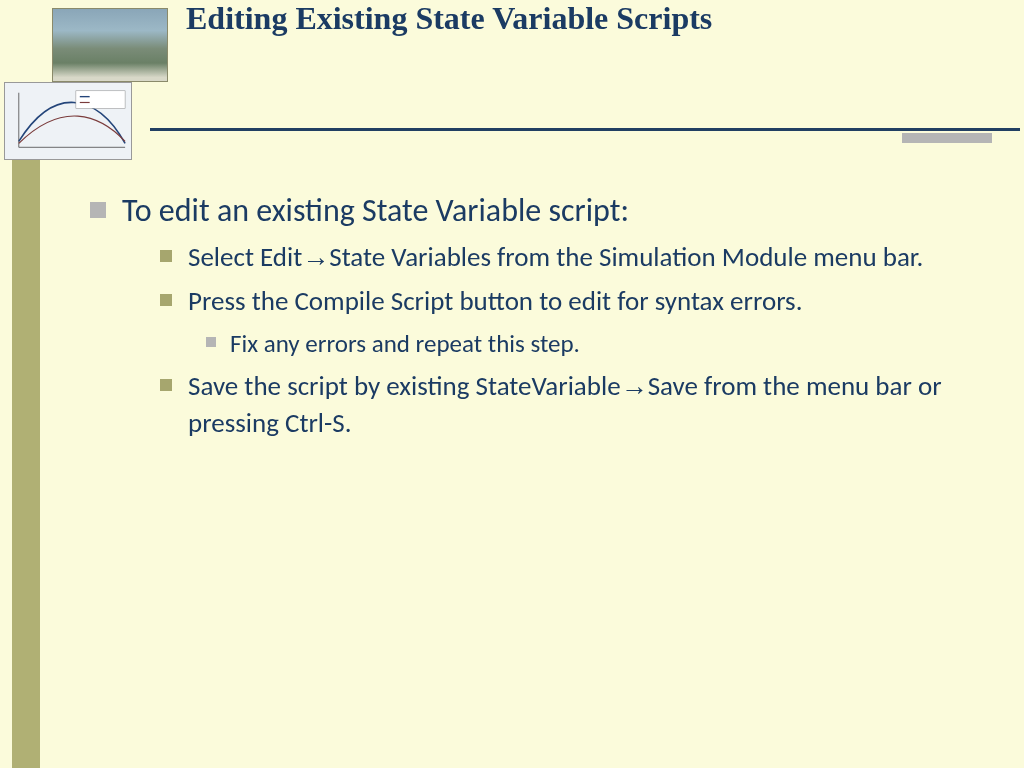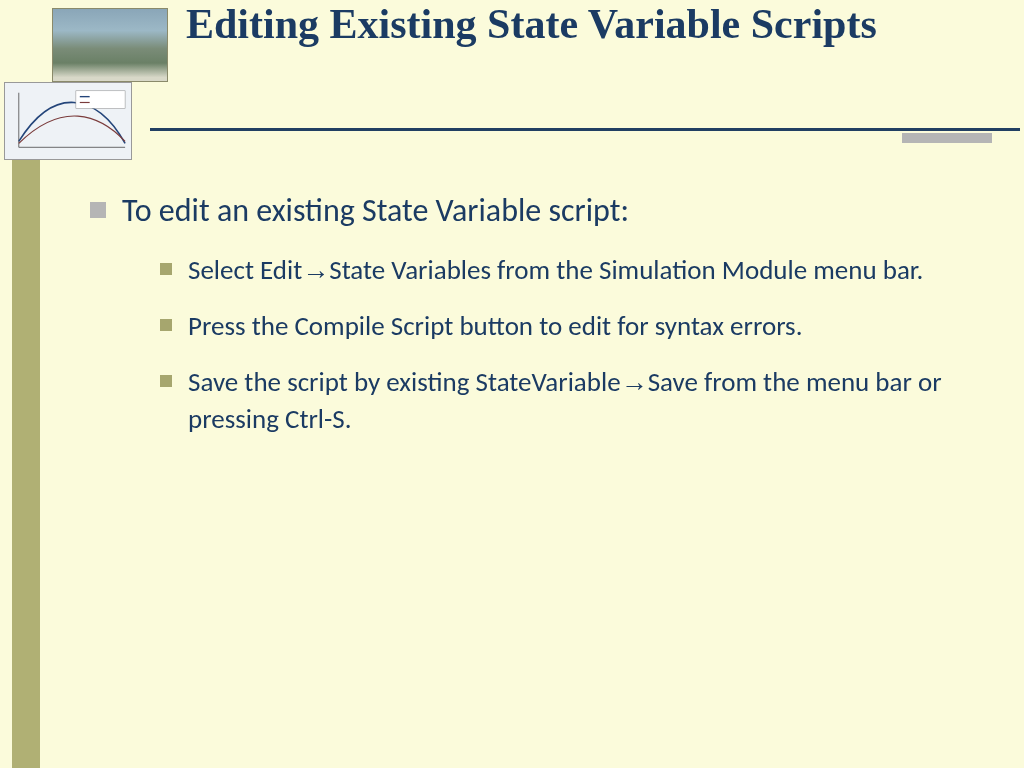--- a/index.html
+++ b/index.html
@@ -42,21 +42,21 @@
   .img-chart svg { width: 100%; height: 100%; display: block; }
 
   
   .title {
     position: absolute;
     left: 186px;
     top: 0px;
     width: 800px;
     font-family: "Palatino Linotype", "Book Antiqua", Georgia, serif;
     font-weight: 700;
-    font-size: 42px;
+    font-size: 32px;
     line-height: 1.15;
     color: #1b3b63;
   }
 
   
   .hr {
     position: absolute;
     left: 150px;
     top: 128px;
     width: 870px;
@@ -90,21 +90,21 @@
     position: absolute;
     left: 0;
     top: 12px;
     width: 16px;
     height: 16px;
     background: #b5b5b5;
   }
   .lvl2 {
     font-size: 27px;
     line-height: 1.35;
-    margin: 20px 0 8px 70px;
+    margin: 7px 0 8px 70px;
     padding-left: 28px;
     position: relative;
   }
   .lvl2 .bullet {
     position: absolute;
     left: 0;
     top: 11px;
     width: 12px;
     height: 12px;
     background: #a6a66e;
@@ -155,15 +155,16 @@
 
 <div class="content">
   <div class="lvl1">
     <span class="bullet"></span>
     <span>To edit an existing State Variable script:</span>
   </div>
   <div id="steps-container">
       <div class="lvl2"><span class="bullet"></span><span>Select Edit</span><span class="arrow">→</span><span>State Variables from the Simulation Module menu bar.</span></div>
       <div class="lvl2"><span class="bullet"></span></div>
       <div class="lvl2"><span class="bullet"></span><span>Press the Compile Script button to edit for syntax errors.</span></div>
+      <div class="lvl3"><span class="bullet"></span><span>Fix any errors and repeat this step.</span></div>
       <div class="lvl2"><span class="bullet"></span><span>Save the script by existing StateVariable</span><span class="arrow">→</span><span>Save from the menu bar or pressing Ctrl-S.</span></div>
     </div>
 </div>
 
 </body></html>

